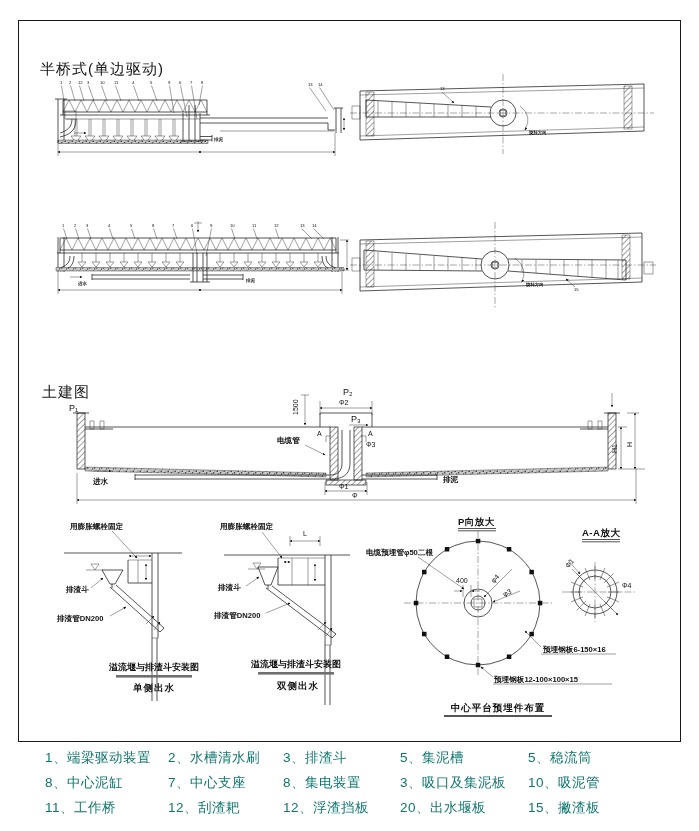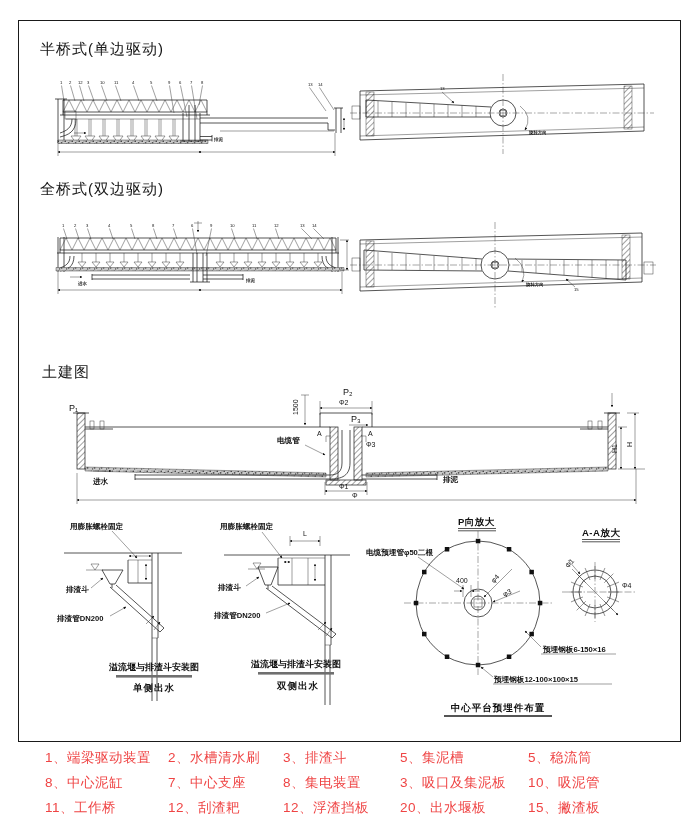--- a/index.html
+++ b/index.html
@@ -1,37 +1,37 @@
 <!DOCTYPE html>
 <html><head>
 <meta charset="utf-8">
 <style>
   html,body{margin:0;padding:0;background:#e8e8e8;}
   .page{position:relative;width:699px;height:831px;background:#ffffff;
         font-family:"Liberation Sans","DejaVu Sans",sans-serif;color:#1c1c1c;overflow:hidden;}
   .frame{position:absolute;left:18px;top:20px;width:661px;height:720px;border:1.5px solid #1a1a1a;}
   .abs{position:absolute;}
-  .sec-title{position:absolute;font-size:15px;letter-spacing:1px;color:#161616;}
+  .sec-title{position:absolute;font-size:15px;letter-spacing:1px;color:#161616;margin-top:20px;}
   svg{overflow:visible;display:block;}
   svg .ln{stroke:#1c1c1c;stroke-width:.75;fill:none;}
   svg .thk{stroke:#1c1c1c;stroke-width:1.3;fill:none;}
   svg .thin{stroke:#2a2a2a;stroke-width:.45;fill:none;}
   svg .cl{stroke:#3a3a3a;stroke-width:.45;fill:none;stroke-dasharray:7 2 1.5 2;}
   svg text{fill:#111;}
   svg .co{font-size:4.2px;}
   svg .tiny{font-size:4.4px;font-weight:bold;}
   svg .dim{font-size:7px;}
   svg .dim9{font-size:9px;}
   svg .note{font-size:7.6px;font-weight:bold;}
   svg .cap{font-size:9px;font-weight:bold;}
   svg .cap2{font-size:9.5px;font-weight:bold;letter-spacing:1px;}
   svg .pvt{font-size:9.5px;font-weight:bold;letter-spacing:.5px;}
   .legend{position:absolute;left:45px;top:751px;width:625px;display:grid;
           grid-template-columns:123px 115px 117px 128px auto;row-gap:11px;
-          font-size:13.5px;line-height:14px;color:#ef4444;letter-spacing:.5px;}
+          font-size:13.5px;line-height:14px;color:#0f766e;letter-spacing:.5px;}
 </style>
 </head>
 <body>
 
 <div class="page">
 
   <svg width="0" height="0" style="position:absolute">
     <defs>
       <marker id="ah" viewBox="0 0 10 10" refX="9" refY="5" markerWidth="6" markerHeight="6" orient="auto-start-reverse">
         <path d="M0,0 L10,5 L0,10 Z" fill="#111"></path>
@@ -45,21 +45,20 @@
         <circle cx="4.6" cy="2.8" r="0.9" fill="#4a4a4a"></circle>
         <circle cx="2.6" cy="3.9" r="0.6" fill="#333"></circle>
         <circle cx="6" cy="0.9" r="0.5" fill="#555"></circle>
       </pattern>
     </defs>
   </svg>
 
   <div class="frame"></div>
 
   <div class="sec-title" style="left:40px;top:40px">半桥式(单边驱动)</div>
-  <div class="sec-title" style="left:40px;top:180px">全桥式(双边驱动)</div>
   <div class="sec-title" style="left:42px;top:363px">土建图</div>
 
   <svg class="abs" style="left:50px;top:75px" width="295" height="95" viewBox="0 0 295 95">
     <g>
       <text class="co" x="10" y="9">1</text>
         <line class="thin" x1="11.5" y1="10.5" x2="14" y2="26"></line>
       <text class="co" x="19" y="9">2</text>
         <line class="thin" x1="20.5" y1="10.5" x2="25" y2="26"></line>
       <text class="co" x="28" y="9">12</text>
         <line class="thin" x1="29.5" y1="10.5" x2="34" y2="26"></line>

